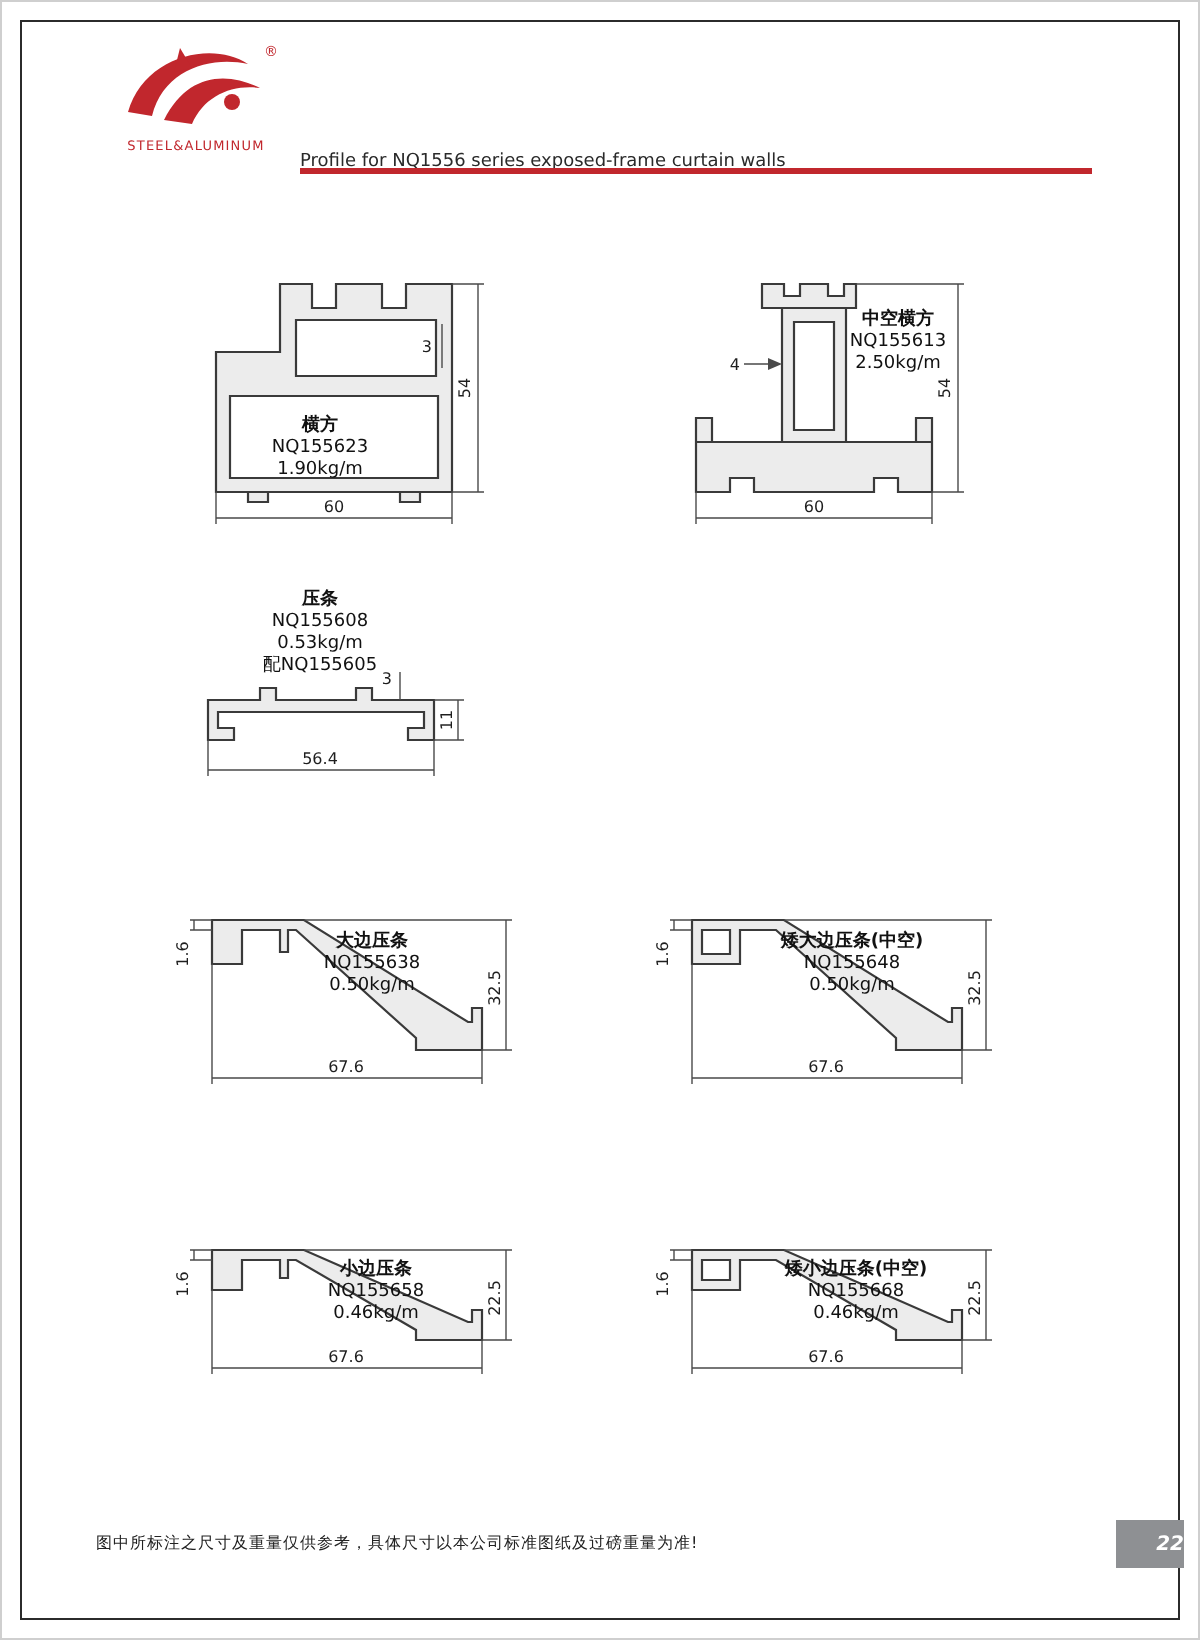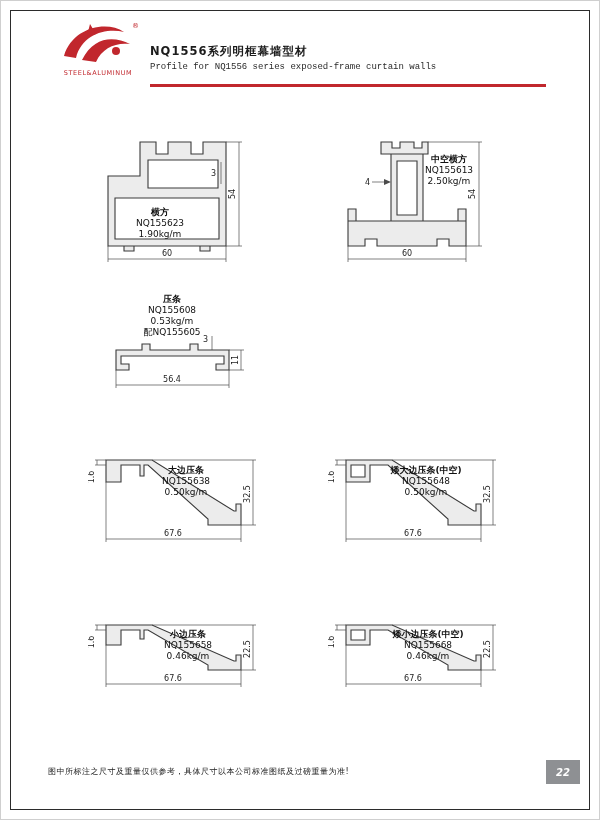--- a/index.html
+++ b/index.html
@@ -3,53 +3,52 @@
 <meta charset="utf-8">
 <style>
   html,body{margin:0;padding:0;background:#e8e8e8;}
   .page{position:relative;width:600px;height:820px;background:#ffffff;overflow:hidden;
         font-family:"DejaVu Sans",sans-serif;box-shadow:inset 0 0 0 1px #cfcfcf;}
   .frame{position:absolute;left:10px;top:10px;right:10px;bottom:10px;border:1.3px solid #2b2b2b;}
   
   .logo{position:absolute;left:50px;top:18px;width:96px;text-align:center;}
   .brand{color:#c1272d;font-size:6.5px;font-weight:normal;letter-spacing:.6px;margin-top:1px;}
   .title-cn{position:absolute;left:150px;top:44px;font-size:11.5px;font-weight:bold;color:#1c1c1c;letter-spacing:1px;}
-  .title-en{position:absolute;left:150px;top:62px;font-size:9px;color:#2a2a2a;font-family:Liberation Mono, monospace;}
+  .title-en{position:absolute;left:150px;top:76px;font-size:9px;color:#2a2a2a;}
   .redline{position:absolute;left:150px;top:84px;width:396px;height:3px;background:#c1272d;}
   
   .cell{position:absolute;}
   svg text{font-family:"DejaVu Sans",sans-serif;}
   .prof{fill:#ececec;stroke:#3a3a3a;stroke-width:1.1;}
   .dl{stroke:#4a4a4a;stroke-width:0.7;fill:none;}
   .arrow{fill:#4a4a4a;stroke:none;}
   .dim{font-size:8px;fill:#1e1e1e;}
   .lbl{font-size:9px;fill:#111;text-anchor:middle;}
   .name{font-weight:bold;}
   
   .footnote{position:absolute;left:0;right:0;top:766px;text-align:left;font-size:8px;color:#222;letter-spacing:.5px;margin-left:48px;}
-  .pagebadge{position:absolute;right:20px;top:760px;width:34px;height:24px;background:#8e9093;
-             color:#fff;font-size:10px;font-weight:bold;display:flex;align-items:center;justify-content:center;font-style:italic;}
+  .pagebadge{position:absolute;right:8px;top:760px;width:34px;height:24px;background:#8e9093;
+             color:#fff;font-size:10px;font-weight:bold;display:flex;align-items:center;justify-content:flex-end;font-style:italic;}
 </style>
 </head>
 <body>
 
 <div class="page">
   <div class="frame"></div>
 
   <div class="logo">
     <svg width="84" height="46" viewBox="0 0 84 46">
       <path fill="#c1272d" d="M8,38 C16,10 50,2 68,14 C50,10 26,16 20,40 Z"></path>
       <path fill="#c1272d" d="M26,42 C38,18 58,18 74,26 C60,24 46,30 40,44 Z"></path>
       <path fill="#c1272d" d="M34,6 l6,10 l-9,2 Z"></path>
       <circle cx="60" cy="33" r="4" fill="#c1272d"></circle>
       <text x="76" y="10" font-size="7" fill="#c1272d">®</text>
     </svg>
     <div class="brand">STEEL&amp;ALUMINUM</div>
   </div>
-  <div class="title-cn">NQ1556系列明框幕墙型材</div>
   <div class="title-en">Profile for NQ1556 series exposed-frame curtain walls</div>
   <div class="redline"></div>
 
   <div class="cell" style="left:88px;top:128px">
     <svg width="215" height="150" viewBox="0 0 215 150">
       <path class="prof" fill-rule="evenodd" d="M20,118 L20,48 L52,48 L52,14 L68,14 L68,26 L80,26 L80,14 L103,14 L103,26 L115,26 L115,14 L138,14 L138,118 Z
            M36,118 H46 V123 H36 Z M112,118 H122 V123 H112 Z
            M27,70 H131 V111 H27 Z M60,32 H130 V60 H60 Z"></path>
       <g class="dl">
         <path d="M20,118 V134 M138,118 V134 M20,131 H138 M138,14 H154 M138,118 H154 M151,14 V118 M133,34 V56"></path>
@@ -75,21 +74,21 @@
       <path class="arrow" d="M63,54 L56,51 L56,57 Z"></path>
       <text class="dim" text-anchor="middle" x="79" y="128">60</text>
       <text class="dim" text-anchor="middle" x="147" y="66" transform="rotate(-90 147 66)">54</text>
       <text class="dim" text-anchor="end" x="42" y="57">4</text>
       <text class="lbl name" x="121" y="34">中空横方</text>
       <text class="lbl" x="121" y="45">NQ155613</text>
       <text class="lbl" x="121" y="56">2.50kg/m</text>
     </svg>
   </div>
 
-  <div class="cell" style="left:92px;top:292px">
+  <div class="cell" style="left:80px;top:292px">
     <svg width="215" height="115" viewBox="0 0 215 115">
       <text class="lbl name" x="80" y="10">压条</text>
       <text class="lbl" x="80" y="21">NQ155608</text>
       <text class="lbl" x="80" y="32">0.53kg/m</text>
       <text class="lbl" x="80" y="43">配NQ155605</text>
       <path class="prof" d="M24,58 L50,58 L50,52 L58,52 L58,58 L98,58 L98,52 L106,52 L106,58 L137,58 L137,78 L124,78 L124,72 L132,72 L132,64 L29,64 L29,72 L37,72 L37,78 L24,78 Z"></path>
       <g class="dl">
         <path d="M24,78 V96 M137,78 V96 M24,93 H137 M137,58 H152 M137,78 H152 M149,58 V78 M120,44 V58"></path>
       </g>
       <text class="dim" text-anchor="middle" x="80" y="90">56.4</text>

